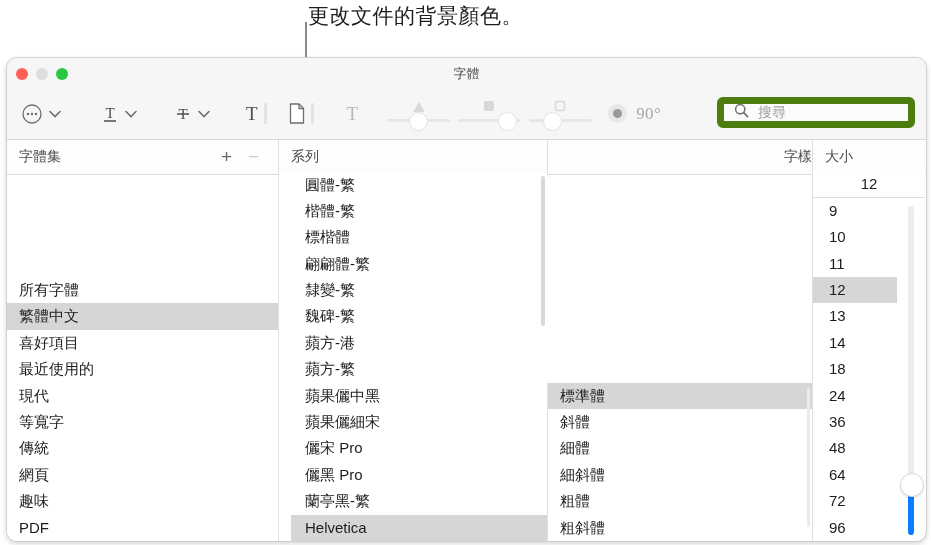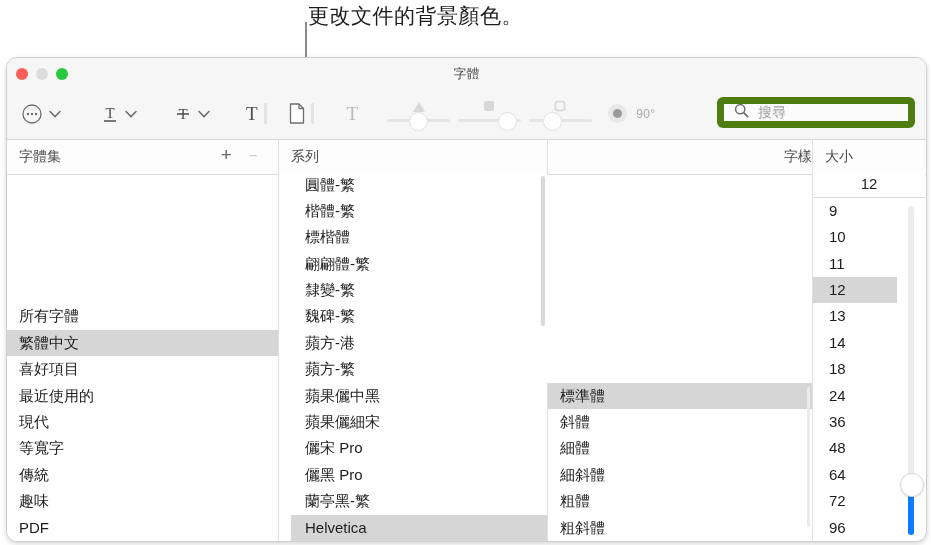--- a/index.html
+++ b/index.html
@@ -148,24 +148,25 @@
   }
   .dot-grey::after {
     content: "";
     position: absolute;
     left: 5px; top: 5px;
     width: 9px; height: 9px;
     border-radius: 50%;
     background: #9a9a9a;
   }
   #angle-label {
-    font-size: 12px;
+    font-size: 17px;
     color: #a8a8a8;
     margin-left: 9px;
     letter-spacing: 0.4px;
+    font-family: Liberation Serif, serif;
   }
   #search-field {
     position: absolute;
     right: 11px;
     top: 9px;
     width: 198px;
     height: 31px;
     border: 7px solid #4d7c0f;
     border-radius: 6px;
     background: #fbfbfb;
@@ -438,21 +439,21 @@
         <svg width="15" height="15" viewBox="0 0 15 15">
           <circle cx="6.2" cy="6.2" r="4.6" fill="none" stroke="#6e6e6e" stroke-width="1.5"></circle>
           <line x1="9.7" y1="9.7" x2="13.6" y2="13.6" stroke="#6e6e6e" stroke-width="1.7" stroke-linecap="round"></line>
         </svg>
       </span>
       <span id="search-placeholder">搜尋</span>
     </div>
   </div>
 
   <div id="col-headers">
-    <div class="col-head" style="width:271px;font-family:Liberation Mono, monospace;">
+    <div class="col-head" style="width:271px;">
       <span>字體集</span>
       <span class="addrem" id="collections-add">+</span>
       <span class="addrem" id="collections-remove">–</span>
     </div>
     <div class="col-head" style="width:269px;">
       <span>系列</span>
     </div>
     <div class="col-head" style="width:265px;justify-content:flex-end;">
       <span>字樣</span>
     </div>
@@ -464,20 +465,21 @@
   <div id="panes">
 
     <div class="pane" id="pane-collections">
         <div class="row"><span>所有字體</span></div>
         <div class="row selected"><span>繁體中文</span></div>
         <div class="row"><span>喜好項目</span></div>
         <div class="row"><span>最近使用的</span></div>
         <div class="row"><span>現代</span></div>
         <div class="row"><span>等寬字</span></div>
         <div class="row"><span>傳統</span></div>
+        <div class="row"><span>網頁</span></div>
         <div class="row"><span>趣味</span></div>
         <div class="row"><span>PDF</span></div>
       </div>
 
     <div class="pane" id="pane-family">
       <div class="row family"><span>圓體-繁</span></div>
         <div class="row family"><span>楷體-繁</span></div>
         <div class="row family"><span>標楷體</span></div>
         <div class="row family"><span>翩翩體-繁</span></div>
         <div class="row family"><span>隸變-繁</span></div>

